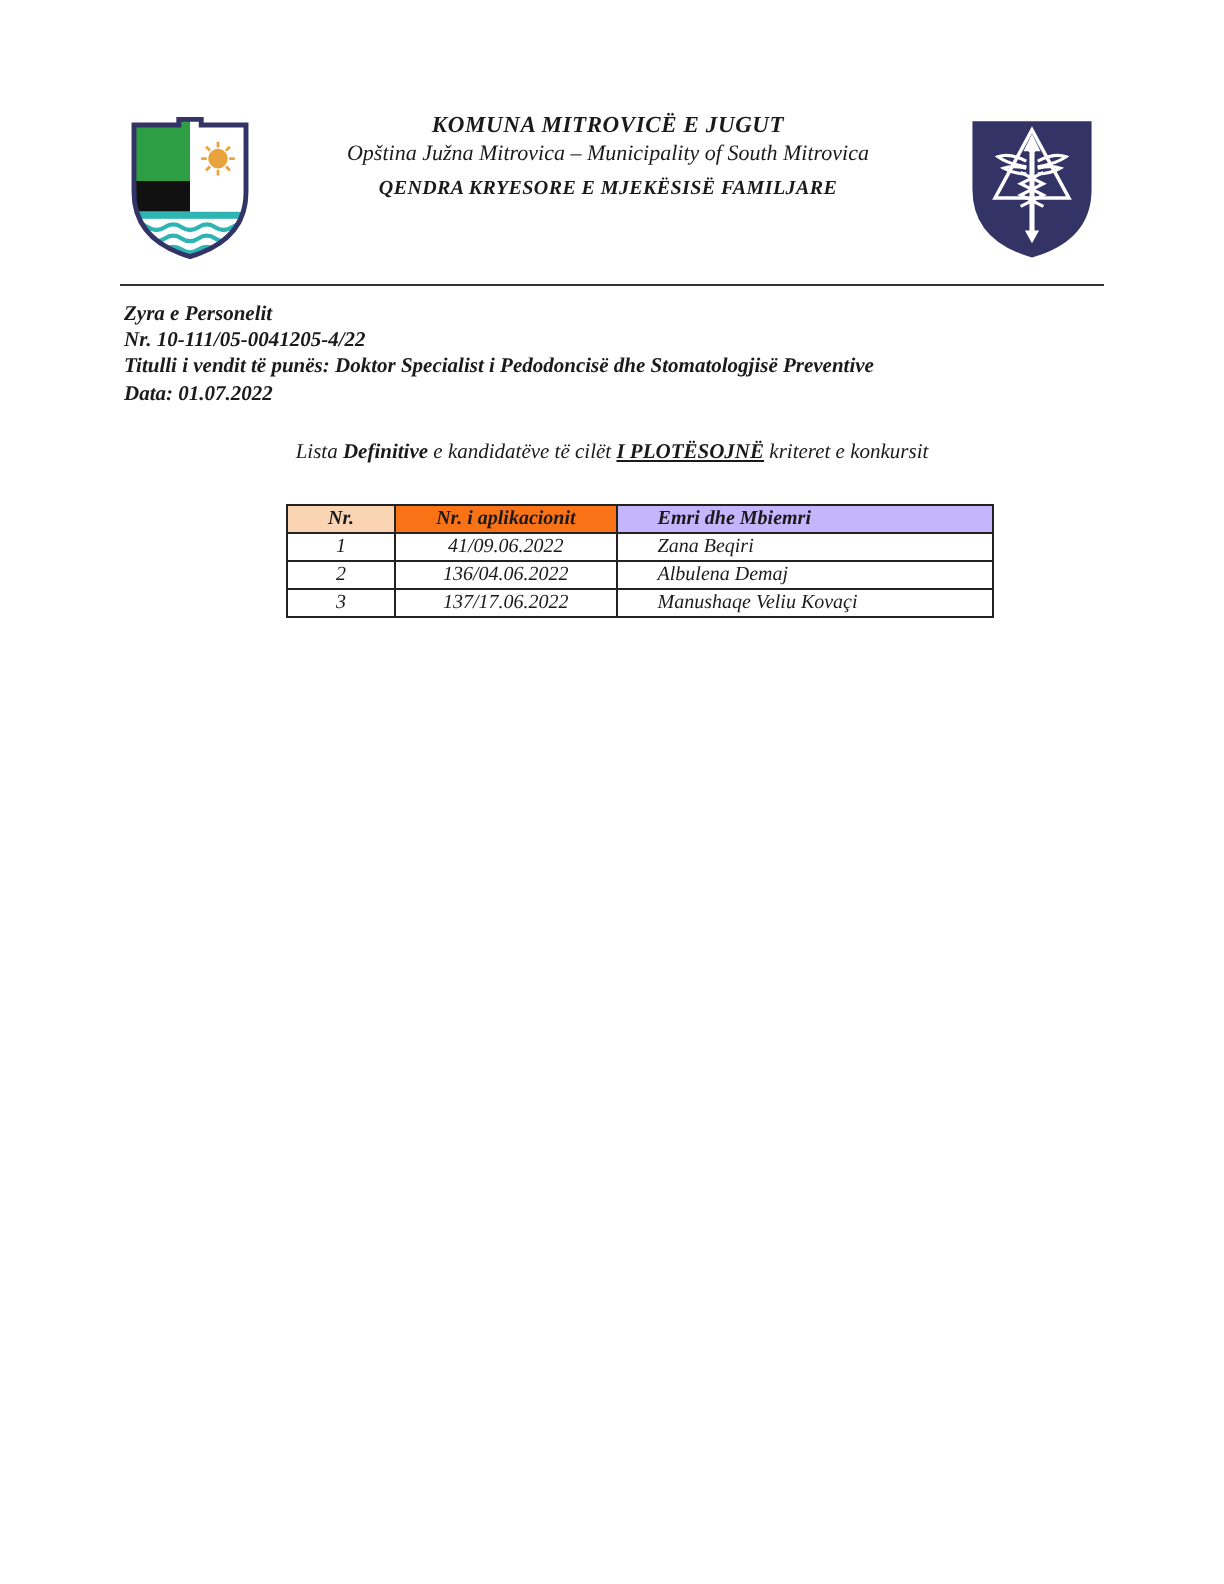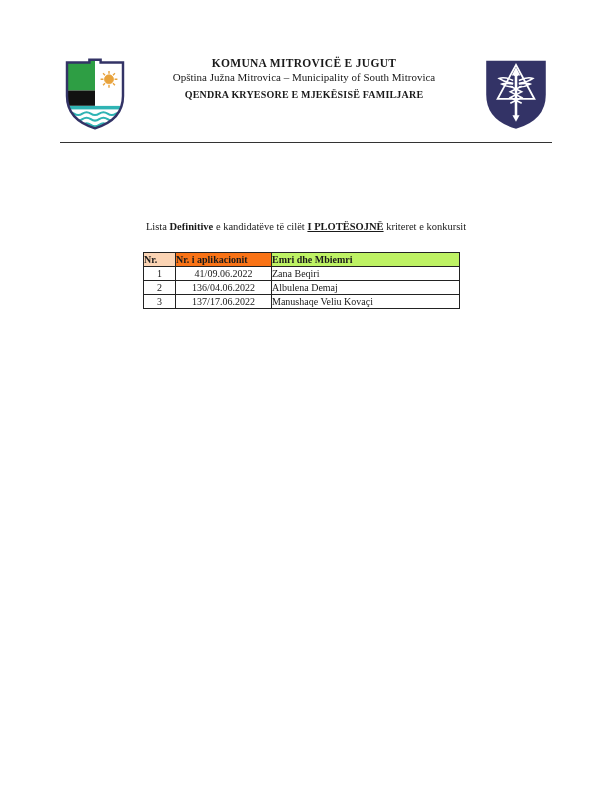--- a/index.html
+++ b/index.html
@@ -4,21 +4,21 @@
 <style>
   * { margin: 0; padding: 0; box-sizing: border-box; }
   html, body { background: #ffffff; }
   body {
     width: 612px; height: 792px;
     font-family: "Liberation Serif", serif;
     color: #1a1a1a;
     position: relative;
     overflow: hidden;
   }
-  .page { width: 612px; height: 792px; position: relative; }
+  .page { width: 612px; height: 792px; position: relative; font-style: italic; }
 
   
   .letterhead {
     position: absolute; top: 55px; left: 60px; right: 58px;
     display: flex; align-items: flex-start; justify-content: space-between;
   }
   .emblem { flex: 0 0 auto; }
   .head-text {
     flex: 1 1 auto; text-align: center; padding-top: 2px;
   }
@@ -48,21 +48,21 @@
   .lista .bu { font-weight: bold; text-decoration: underline; }
 
   
   .tbl-wrap { position: absolute; top: 252px; left: 143px; }
   table.candidates {
     border-collapse: collapse;
     font-size: 10px;
   }
   table.candidates th, table.candidates td {
     border: 1px solid #222;
-    padding: 1px 0;
+    padding: 1px 20px;
     height: 14px;
     vertical-align: middle;
     white-space: nowrap;
   }
   table.candidates th {
     font-weight: bold; text-align: left;
   }
   th.c-nr, td.c-nr { width: 32px; text-align: center; }
   th.c-app { width: 96px; }
   td.c-app { width: 96px; text-align: center; }
@@ -139,32 +139,38 @@
           <path d="M58,44 Q50,48 42,52 Q50,56 58,60 Q50,64 42,68"></path>
         </g>
 
         <path d="M50,94 L45,85 L55,85 Z" fill="#ffffff"></path>
       </svg>
     </div>
   </div>
 
   <hr class="rule">
 
+  <div class="meta">
+    <div>Zyra e Personelit</div>
+    <div>Nr. 10-111/05-0041205-4/22</div>
+    <div>Titulli i vendit të punës: Doktor Specialist i Pedodoncisë dhe Stomatologjisë Preventive</div>
+    <div>Data: 01.07.2022</div>
+  </div>
 
   <div class="lista">
     <span>Lista </span><span class="b">Definitive</span><span> e kandidatëve të cilët </span><span class="bu">I PLOTËSOJNË</span><span> kriteret e konkursit</span>
   </div>
 
   <div class="tbl-wrap">
     <table class="candidates">
       <thead>
         <tr>
           <th class="c-nr" style="background-color: rgb(251, 212, 180);">Nr.</th>
           <th class="c-app" style="background-color: #f97316;">Nr. i aplikacionit</th>
-          <th class="c-name" style="background-color: #bef264;">Emri dhe Mbiemri</th>
+          <th class="c-name" style="background-color: #c4b5fd;">Emri dhe Mbiemri</th>
         </tr>
       </thead>
       <tbody>
         <tr>
           <td class="c-nr">1</td>
           <td class="c-app">41/09.06.2022</td>
           <td class="c-name">Zana Beqiri</td>
         </tr>
         <tr>
           <td class="c-nr">2</td>

